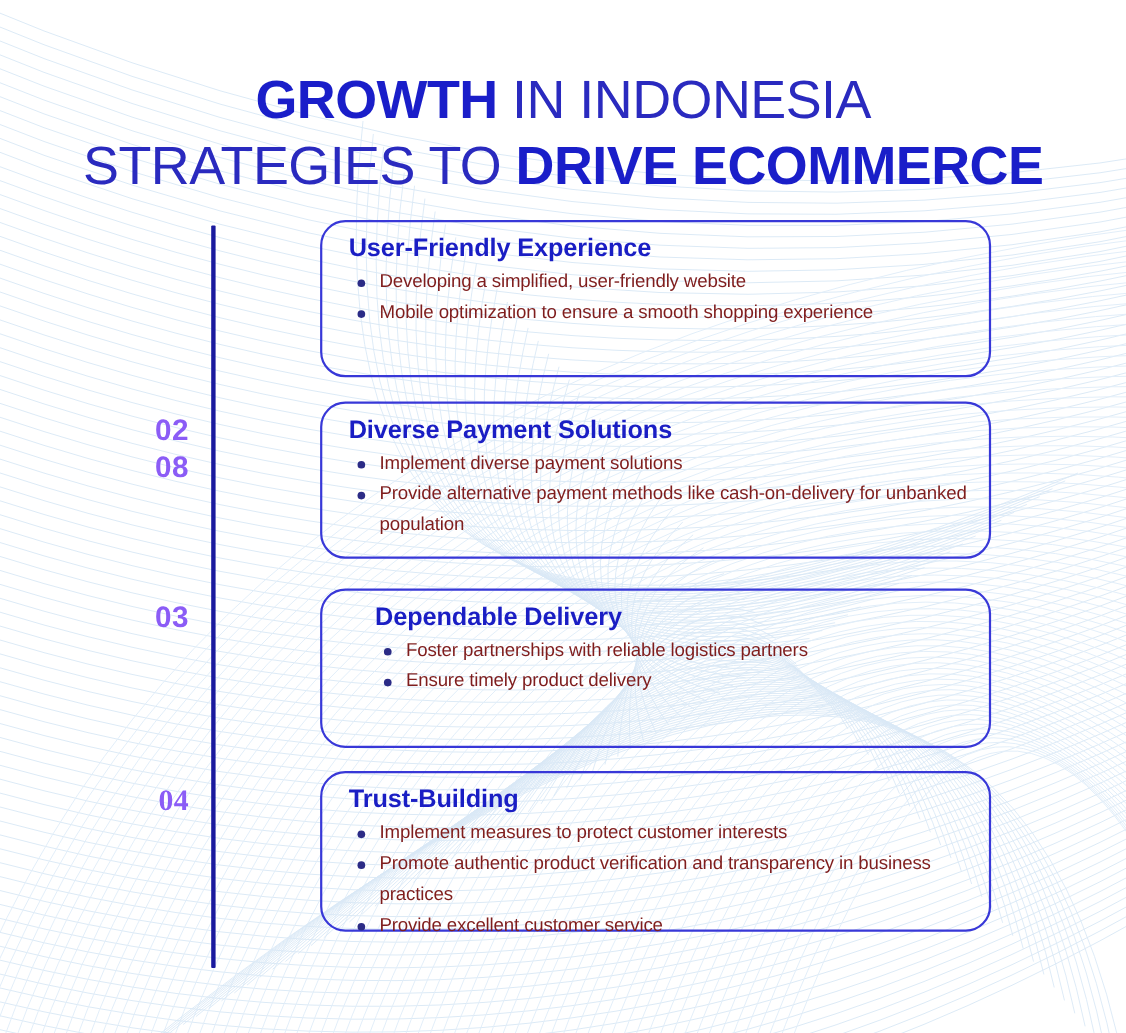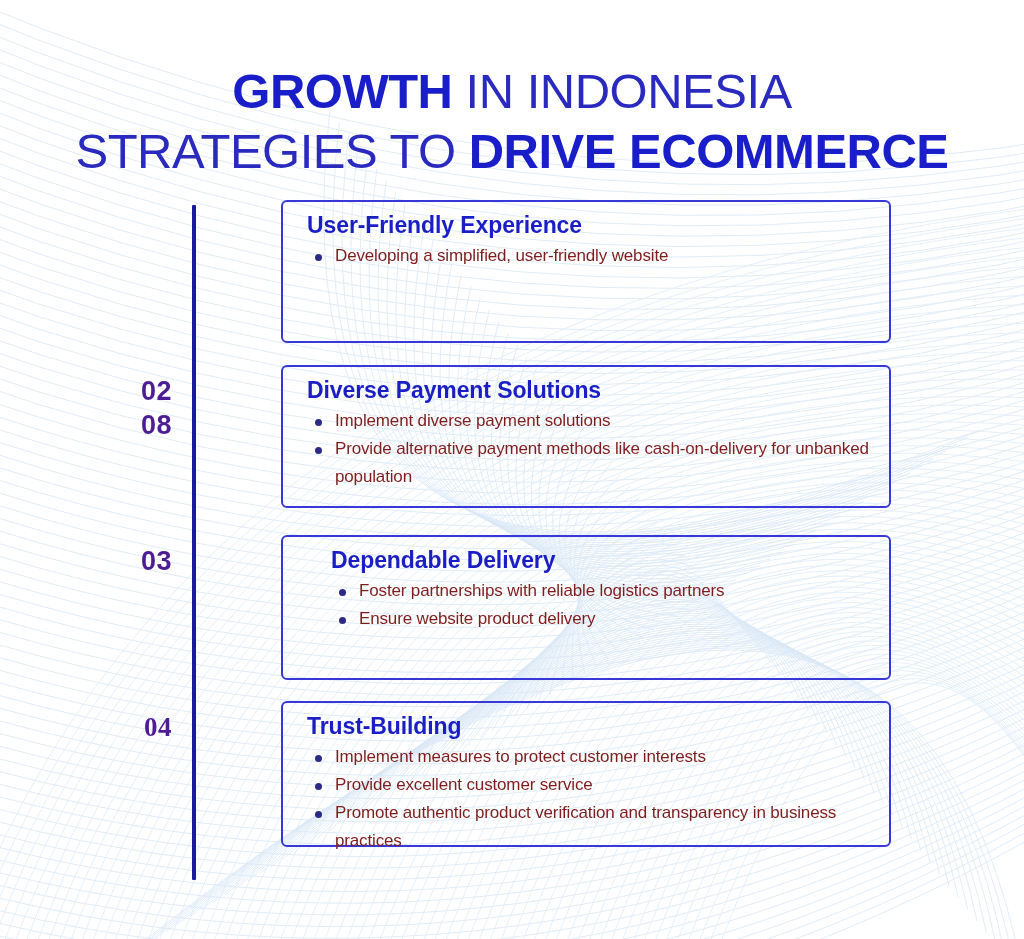--- a/index.html
+++ b/index.html
@@ -82,31 +82,31 @@
     left: 0;
     width: 1024px;
   }
   .row-num {
     position: absolute;
     left: 92px;
     width: 80px;
     text-align: right;
     font-size: 27px;
     font-weight: 700;
-    color: #4c1d95;
+    color: #8b5cf6;
     letter-spacing: 0.5px;
   }
 
   .card {
     position: absolute;
-    left: 281px;
+    left: 291px;
     width: 610px;
     box-sizing: border-box;
     border: 2px solid #3838d8;
-    border-radius: 6px;
+    border-radius: 23px;
     background: transparent;
     padding: 10px 18px 12px 24px;
   }
   .card-title {
     font-size: 23px;
     font-weight: 700;
     color: #1a1ec4;
     margin: 0 0 3px 0;
     letter-spacing: -0.1px;
   }
@@ -397,49 +397,50 @@
 
   <div class="spine"></div>
 
   <div class="rows" id="rows">
       <div class="row row-1">
         <div class="row-num">08</div>
         <div class="card">
           <div class="card-title">User-Friendly Experience</div>
           <ul class="bullets">
             <li>Developing a simplified, user-friendly website</li>
+            <li>Mobile optimization to ensure a smooth shopping experience</li>
           </ul>
         </div>
       </div>
       <div class="row row-2">
         <div class="row-num">02</div>
         <div class="card">
           <div class="card-title">Diverse Payment Solutions</div>
           <ul class="bullets">
             <li>Implement diverse payment solutions</li>
             <li>Provide alternative payment methods like cash-on-delivery for unbanked population</li>
           </ul>
         </div>
       </div>
       <div class="row row-3">
         <div class="row-num">03</div>
         <div class="card">
           <div class="card-title">Dependable Delivery</div>
           <ul class="bullets">
             <li>Foster partnerships with reliable logistics partners</li>
-            <li>Ensure website product delivery</li>
+            <li>Ensure timely product delivery</li>
           </ul>
         </div>
       </div>
       <div class="row row-4">
         <div class="row-num">04</div>
         <div class="card">
           <div class="card-title">Trust-Building</div>
           <ul class="bullets">
             <li>Implement measures to protect customer interests</li>
+            <li>Promote authentic product verification and transparency in business practices</li>
             <li>Provide excellent customer service</li>
-            <li>Promote authentic product verification and transparency in business practices</li>
           </ul>
         </div>
       </div>
     </div>
 
 </div>
 
 </body></html>

